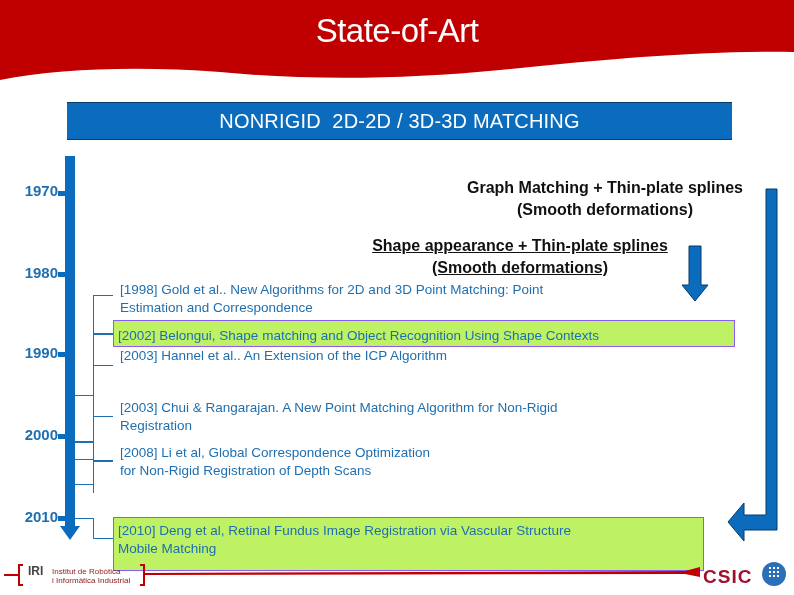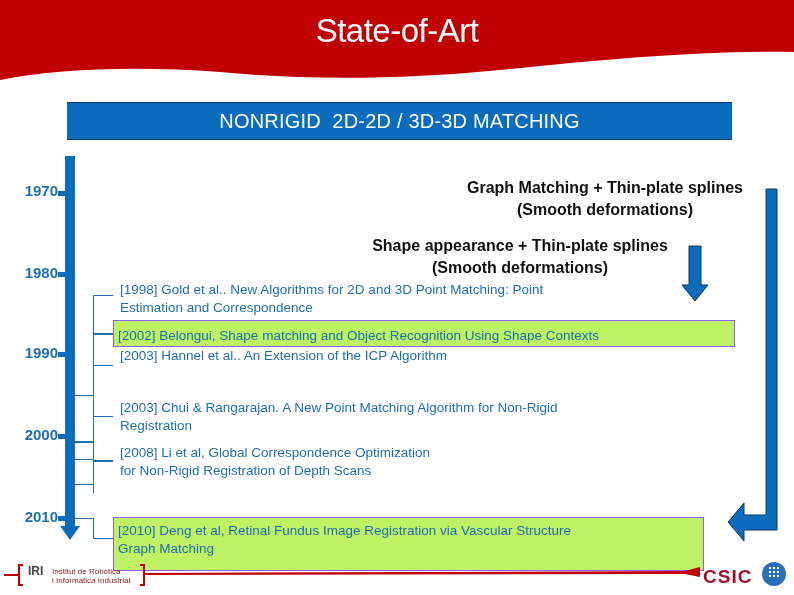--- a/index.html
+++ b/index.html
@@ -89,21 +89,21 @@
 
   <div class="conn" style="left:75px; top:518px; width:18px; height:1px;"></div>
   <div class="conn" style="left:93px; top:518px; width:1px; height:21px;"></div>
   <div class="conn" style="left:93px; top:538px; width:20px; height:1px;"></div>
 </div>
 
 <div class="method" style="left:420px; top:157px; width:370px;">
   <div>Graph Matching + Thin-plate splines</div>
   <div>(Smooth deformations)</div>
 </div>
-<div class="method" style="left:325px; top:215px; width:390px;">
+<div class="method" style="left:325px; top:215px; width:390px;text-decoration:underline;">
   <div>Shape appearance + Thin-plate splines</div>
   <div>(Smooth deformations)</div>
 </div>
 
 <div class="ref" style="left:120px; top:281px; width:560px;">
   <span class="lead">[1998] Gold et al.. </span><span class="title">New Algorithms for 2D and 3D Point Matching: Point</span><br>
   <span class="title">Estimation and Correspondence</span>
 </div>
 
 <div class="ref boxed" style="left:113px; top:320px; width:622px; height:27px; line-height:21px;">
@@ -119,21 +119,21 @@
   <span class="title">Registration</span>
 </div>
 
 <div class="ref" style="left:120px; top:444px; width:560px;">
   <span class="lead">[2008] Li et al, </span><span class="title">Global Correspondence Optimization</span><br>
   <span class="title">for  Non-Rigid Registration of Depth Scans</span>
 </div>
 
 <div class="ref boxed" style="left:113px; top:517px; width:591px; height:54px; padding-top:4px;">
   <span class="lead">[2010] Deng et al, </span><span class="title">Retinal Fundus Image Registration via Vascular Structure</span><br>
-  <span class="title">Graph Matching</span>
+  <span class="title">Mobile Matching</span>
 </div>
 
 <svg class="arrow-down" style="left:680px; top:245px;" width="30" height="58">
   <path d="M9,1 H21 V40 H28 L15,56 L2,40 H9 Z" fill="#0b6bbd" stroke="#0a3a66" stroke-width="1"></path>
 </svg>
 
 <svg class="arrow-down" style="left:718px; top:188px;" width="62" height="356">
   <path d="M48,1 H59 V342 H26 V353 L10,334 L26,315 V327 H48 Z" fill="#0b6bbd" stroke="#0a3a66" stroke-width="1"></path>
 </svg>
 

